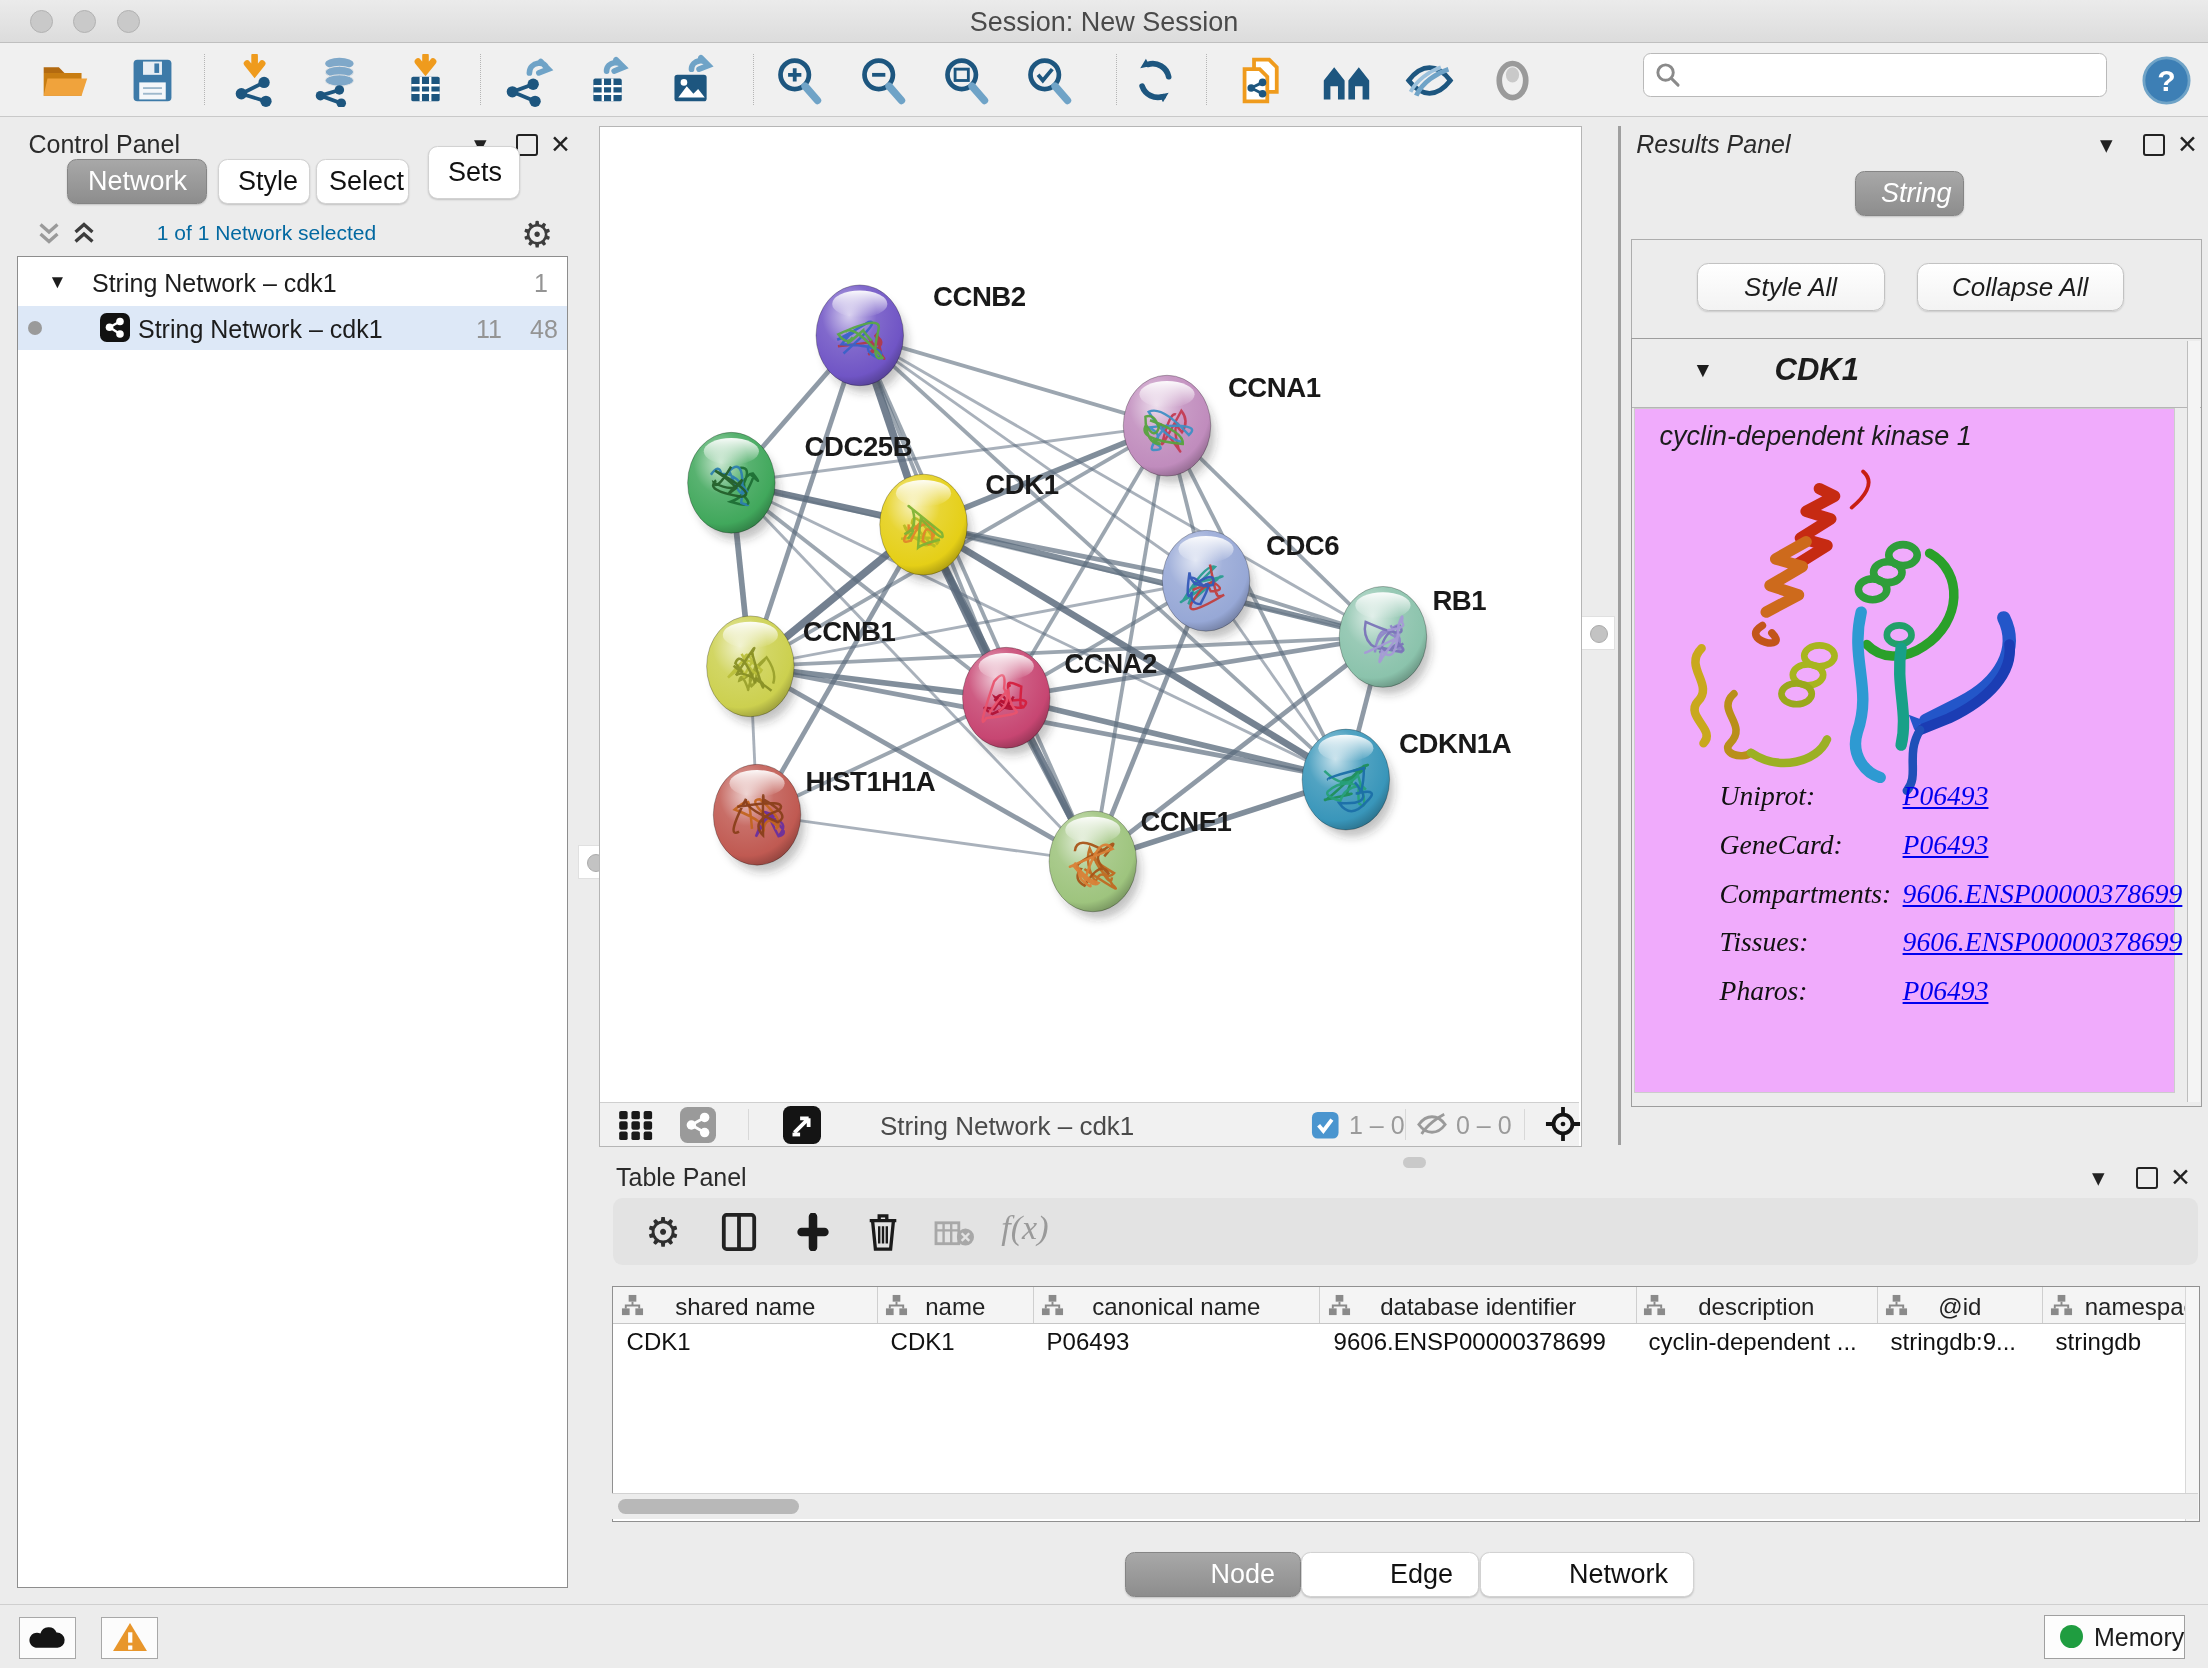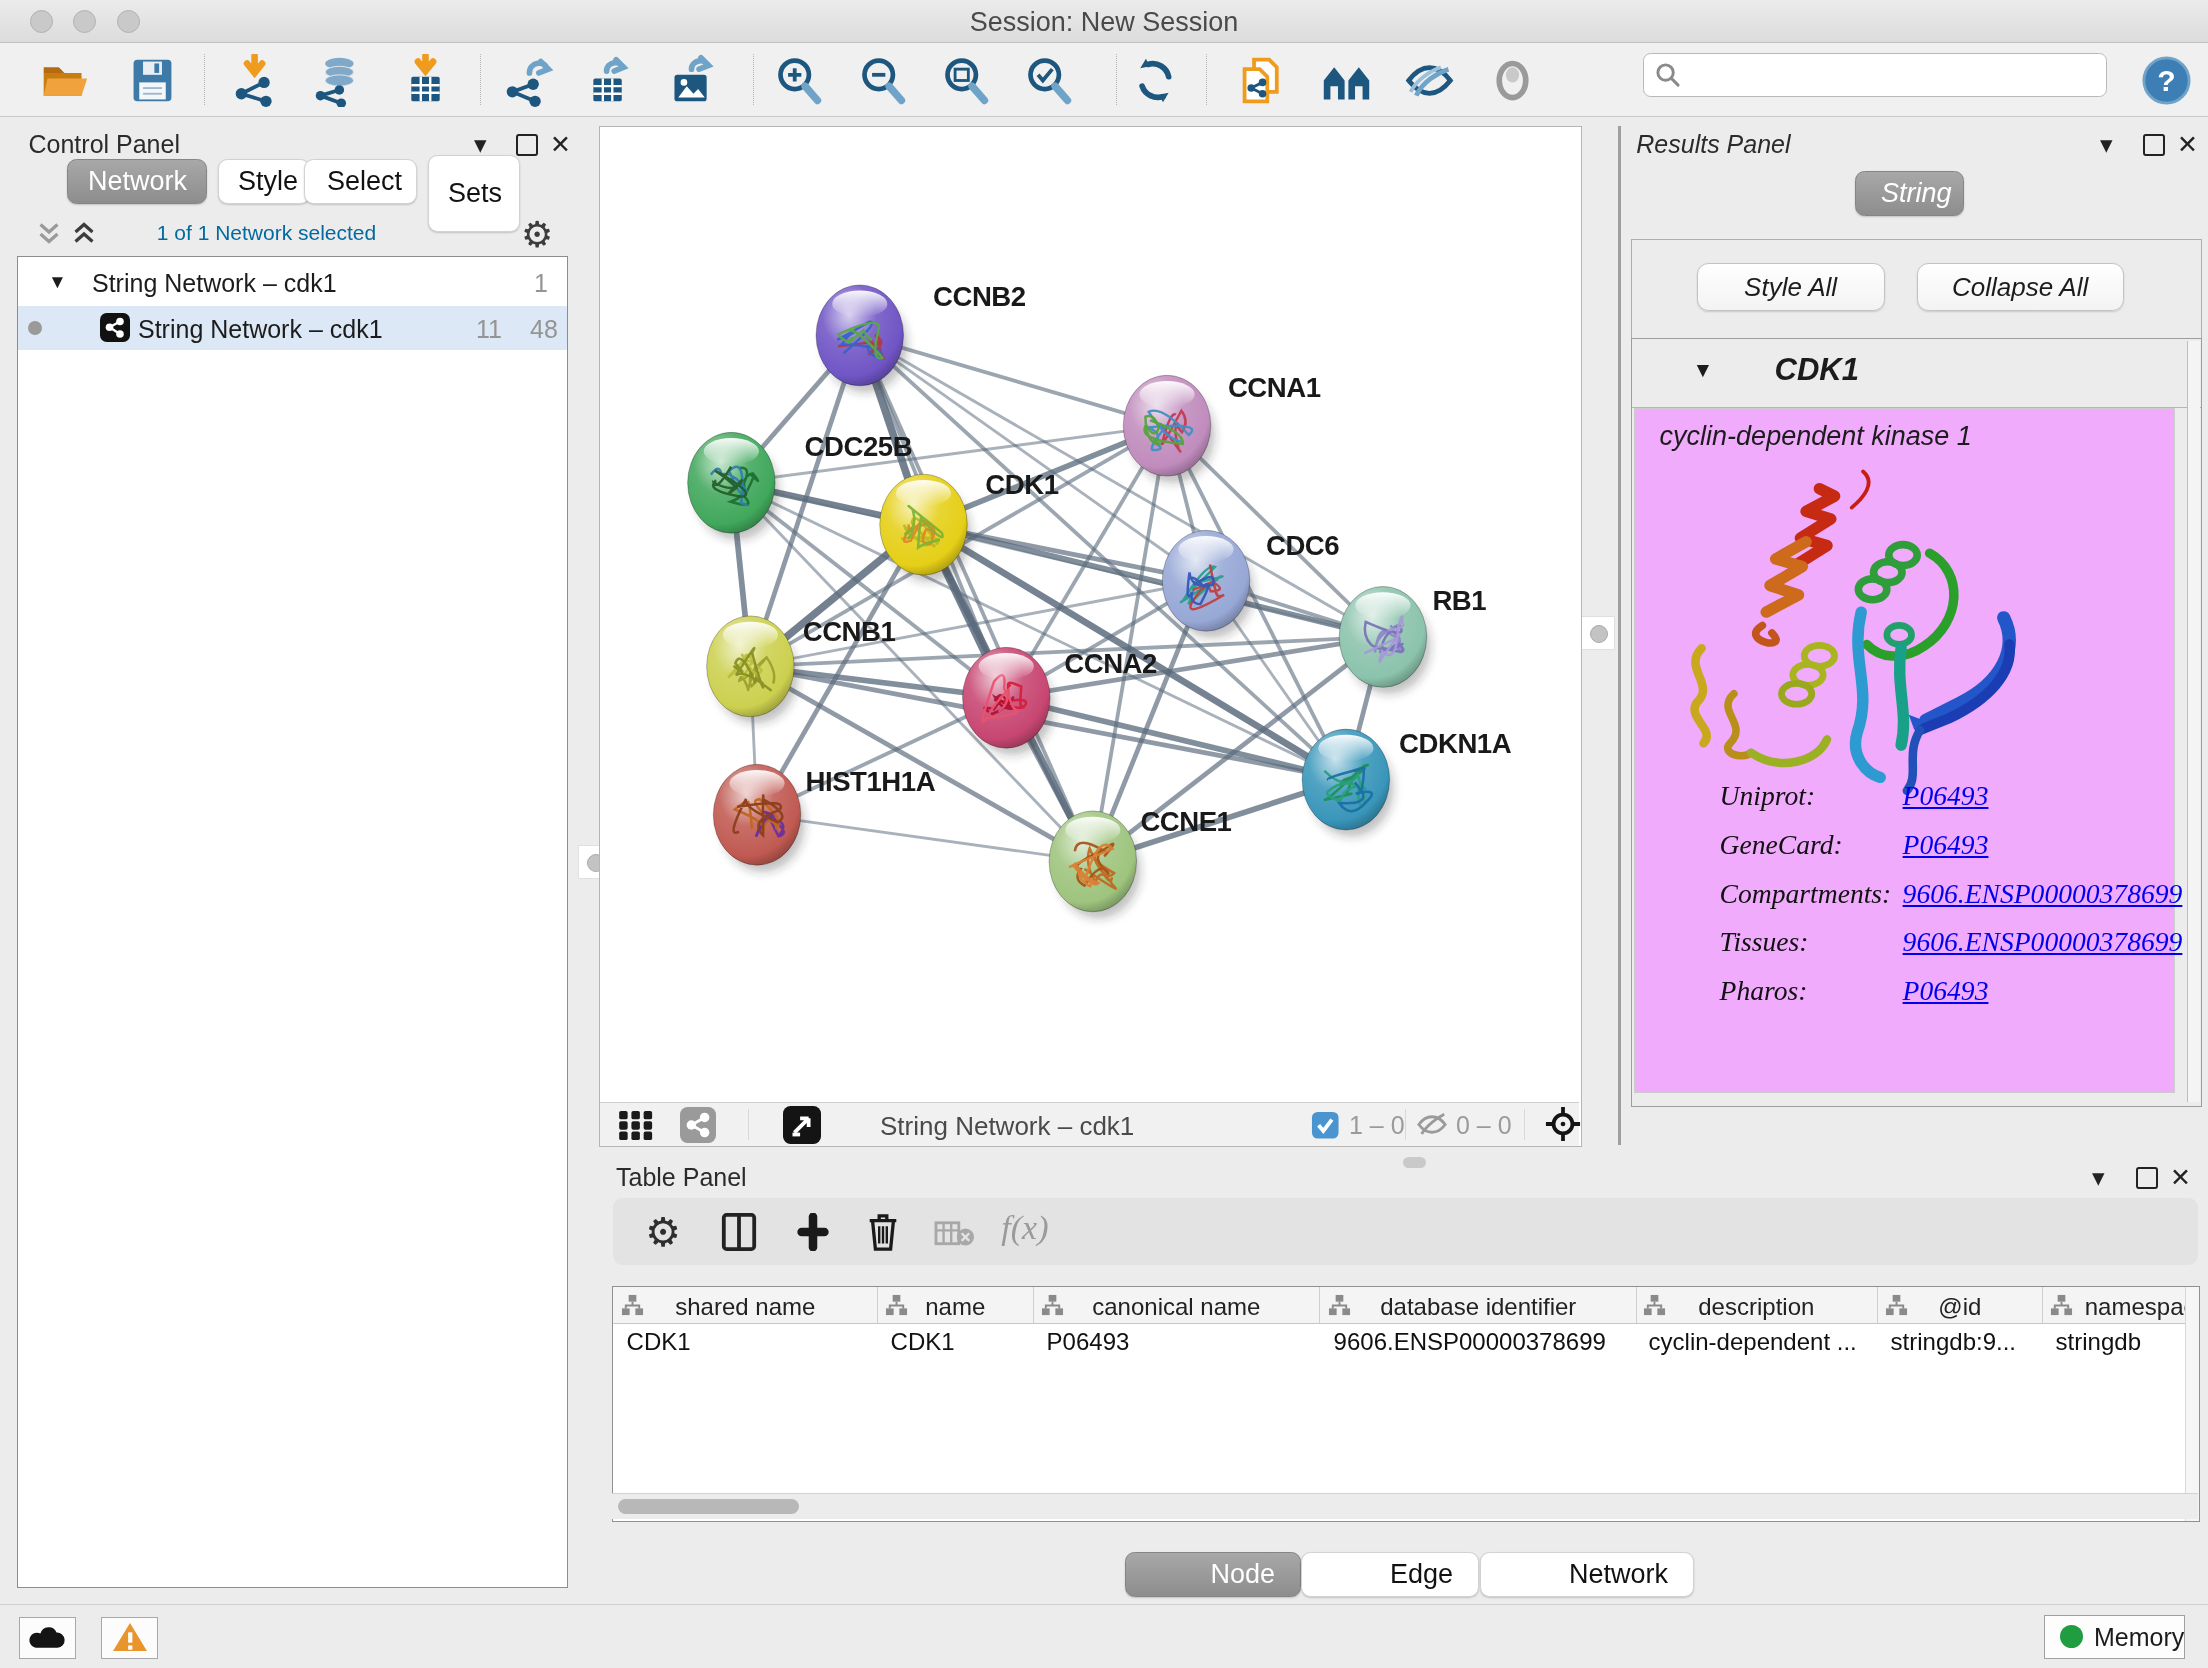--- a/index.html
+++ b/index.html
@@ -198,22 +198,22 @@
 </div>
 
 <div id="control-panel" class="abs">
   <div class="abs panel-title" style="left:28.5px;top:3.8px">Control Panel</div>
   <div class="abs ph-ic" style="left:474px;top:5.7px">▾</div>
   <div class="abs ph-box" style="left:516px;top:7.6px"></div>
   <div class="abs ph-ic" style="left:550px;top:5.7px;font-weight:bold">✕</div>
 
   <div class="tab selected" style="left:67px;top:33px;width:100px;padding:0 19px">Network</div>
   <div class="tab" style="left:218px;top:33px;width:52px;padding:0 19px">Style</div>
-  <div class="tab" style="left:304px;top:33px;width:67px;padding:0 22px">Select</div>
-  <div class="tab" style="left:428px;top:29px;width:52px;padding:16px 19px">Sets</div>
+  <div class="tab" style="left:316px;top:33px;width:67px;padding:0 12px">Select</div>
+  <div class="tab" style="left:428px;top:20px;width:52px;padding:4px 19px">Sets</div>
 
   <svg class="abs" style="left:33px;top:91px" width="32" height="32" viewBox="0 0 34 34">
     <path d="M8 8l9 8 9-8M8 18l9 8 9-8" stroke="#9a9a9a" stroke-width="3.5" fill="none"></path>
   </svg>
   <svg class="abs" style="left:68px;top:91px" width="32" height="32" viewBox="0 0 34 34">
     <path d="M8 16l9-8 9 8M8 26l9-8 9 8" stroke="#3c3c3c" stroke-width="3.5" fill="none"></path>
   </svg>
   <div class="abs" style="left:0;top:95px;width:533px;text-align:center;font-size:21px;color:#0369a1">1 of 1 Network selected</div>
   <div class="abs" style="left:521px;top:88px;font-size:36px;color:#3c3c3c;font-family:'DejaVu Sans',sans-serif">⚙</div>
 

